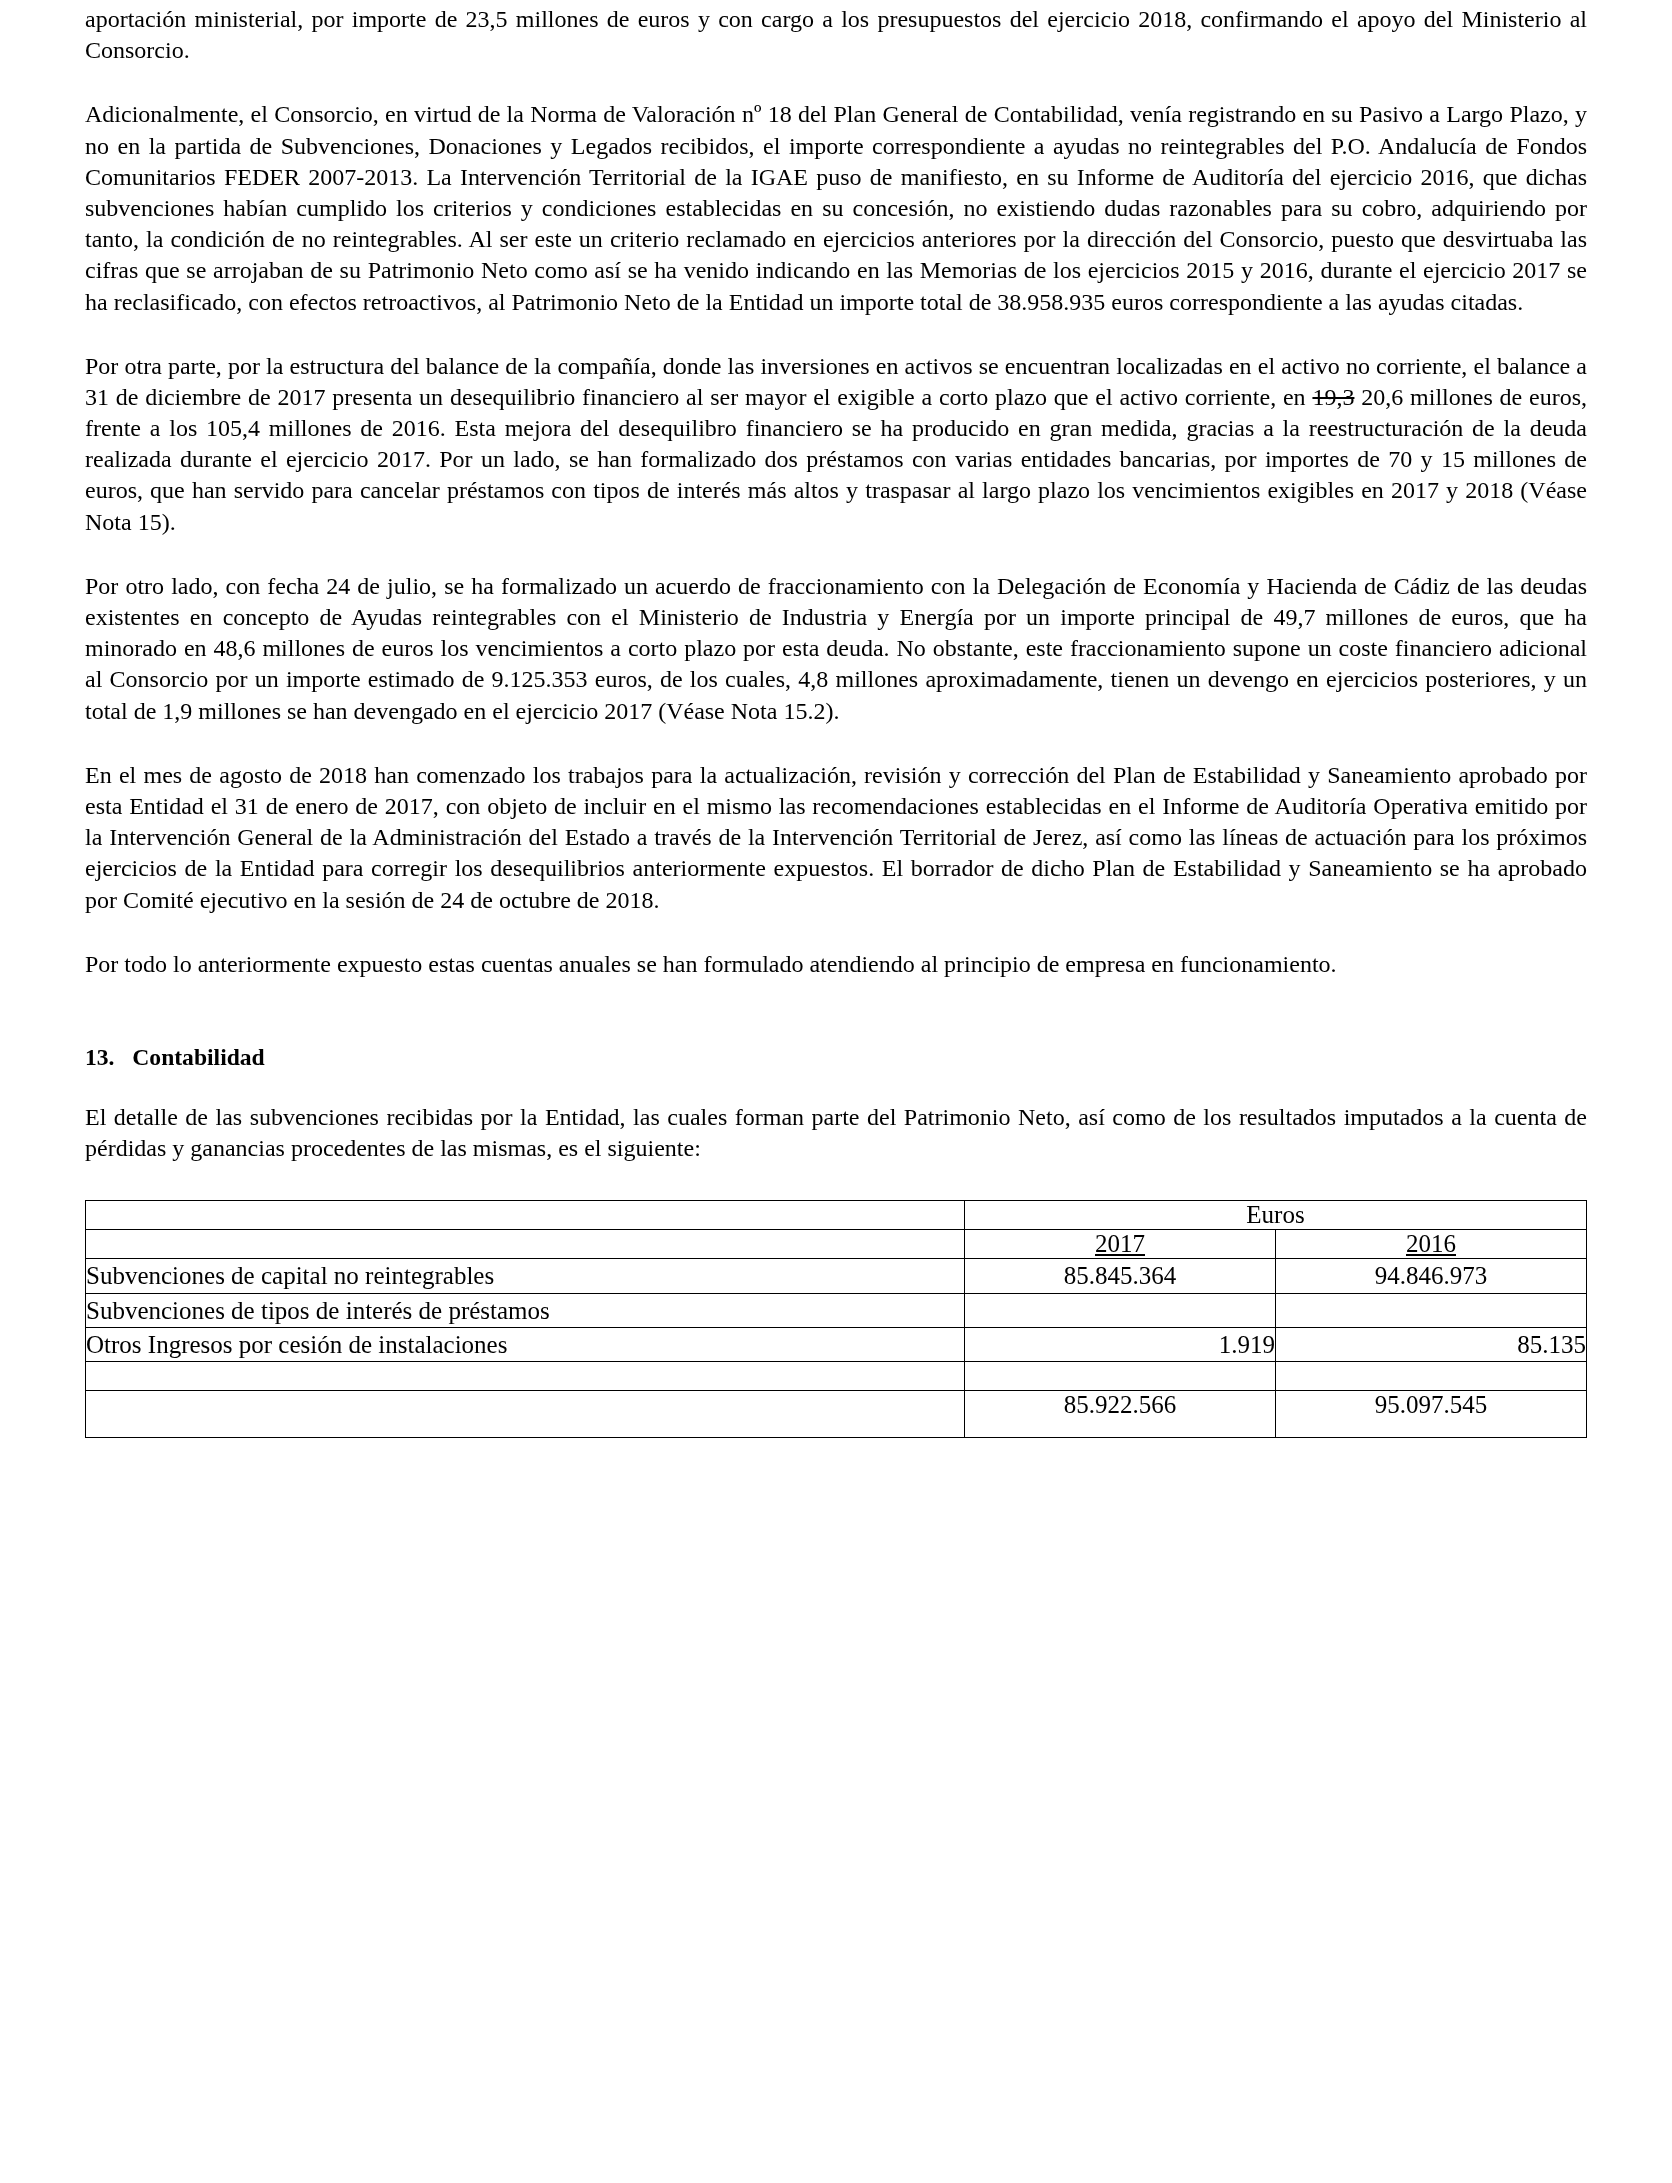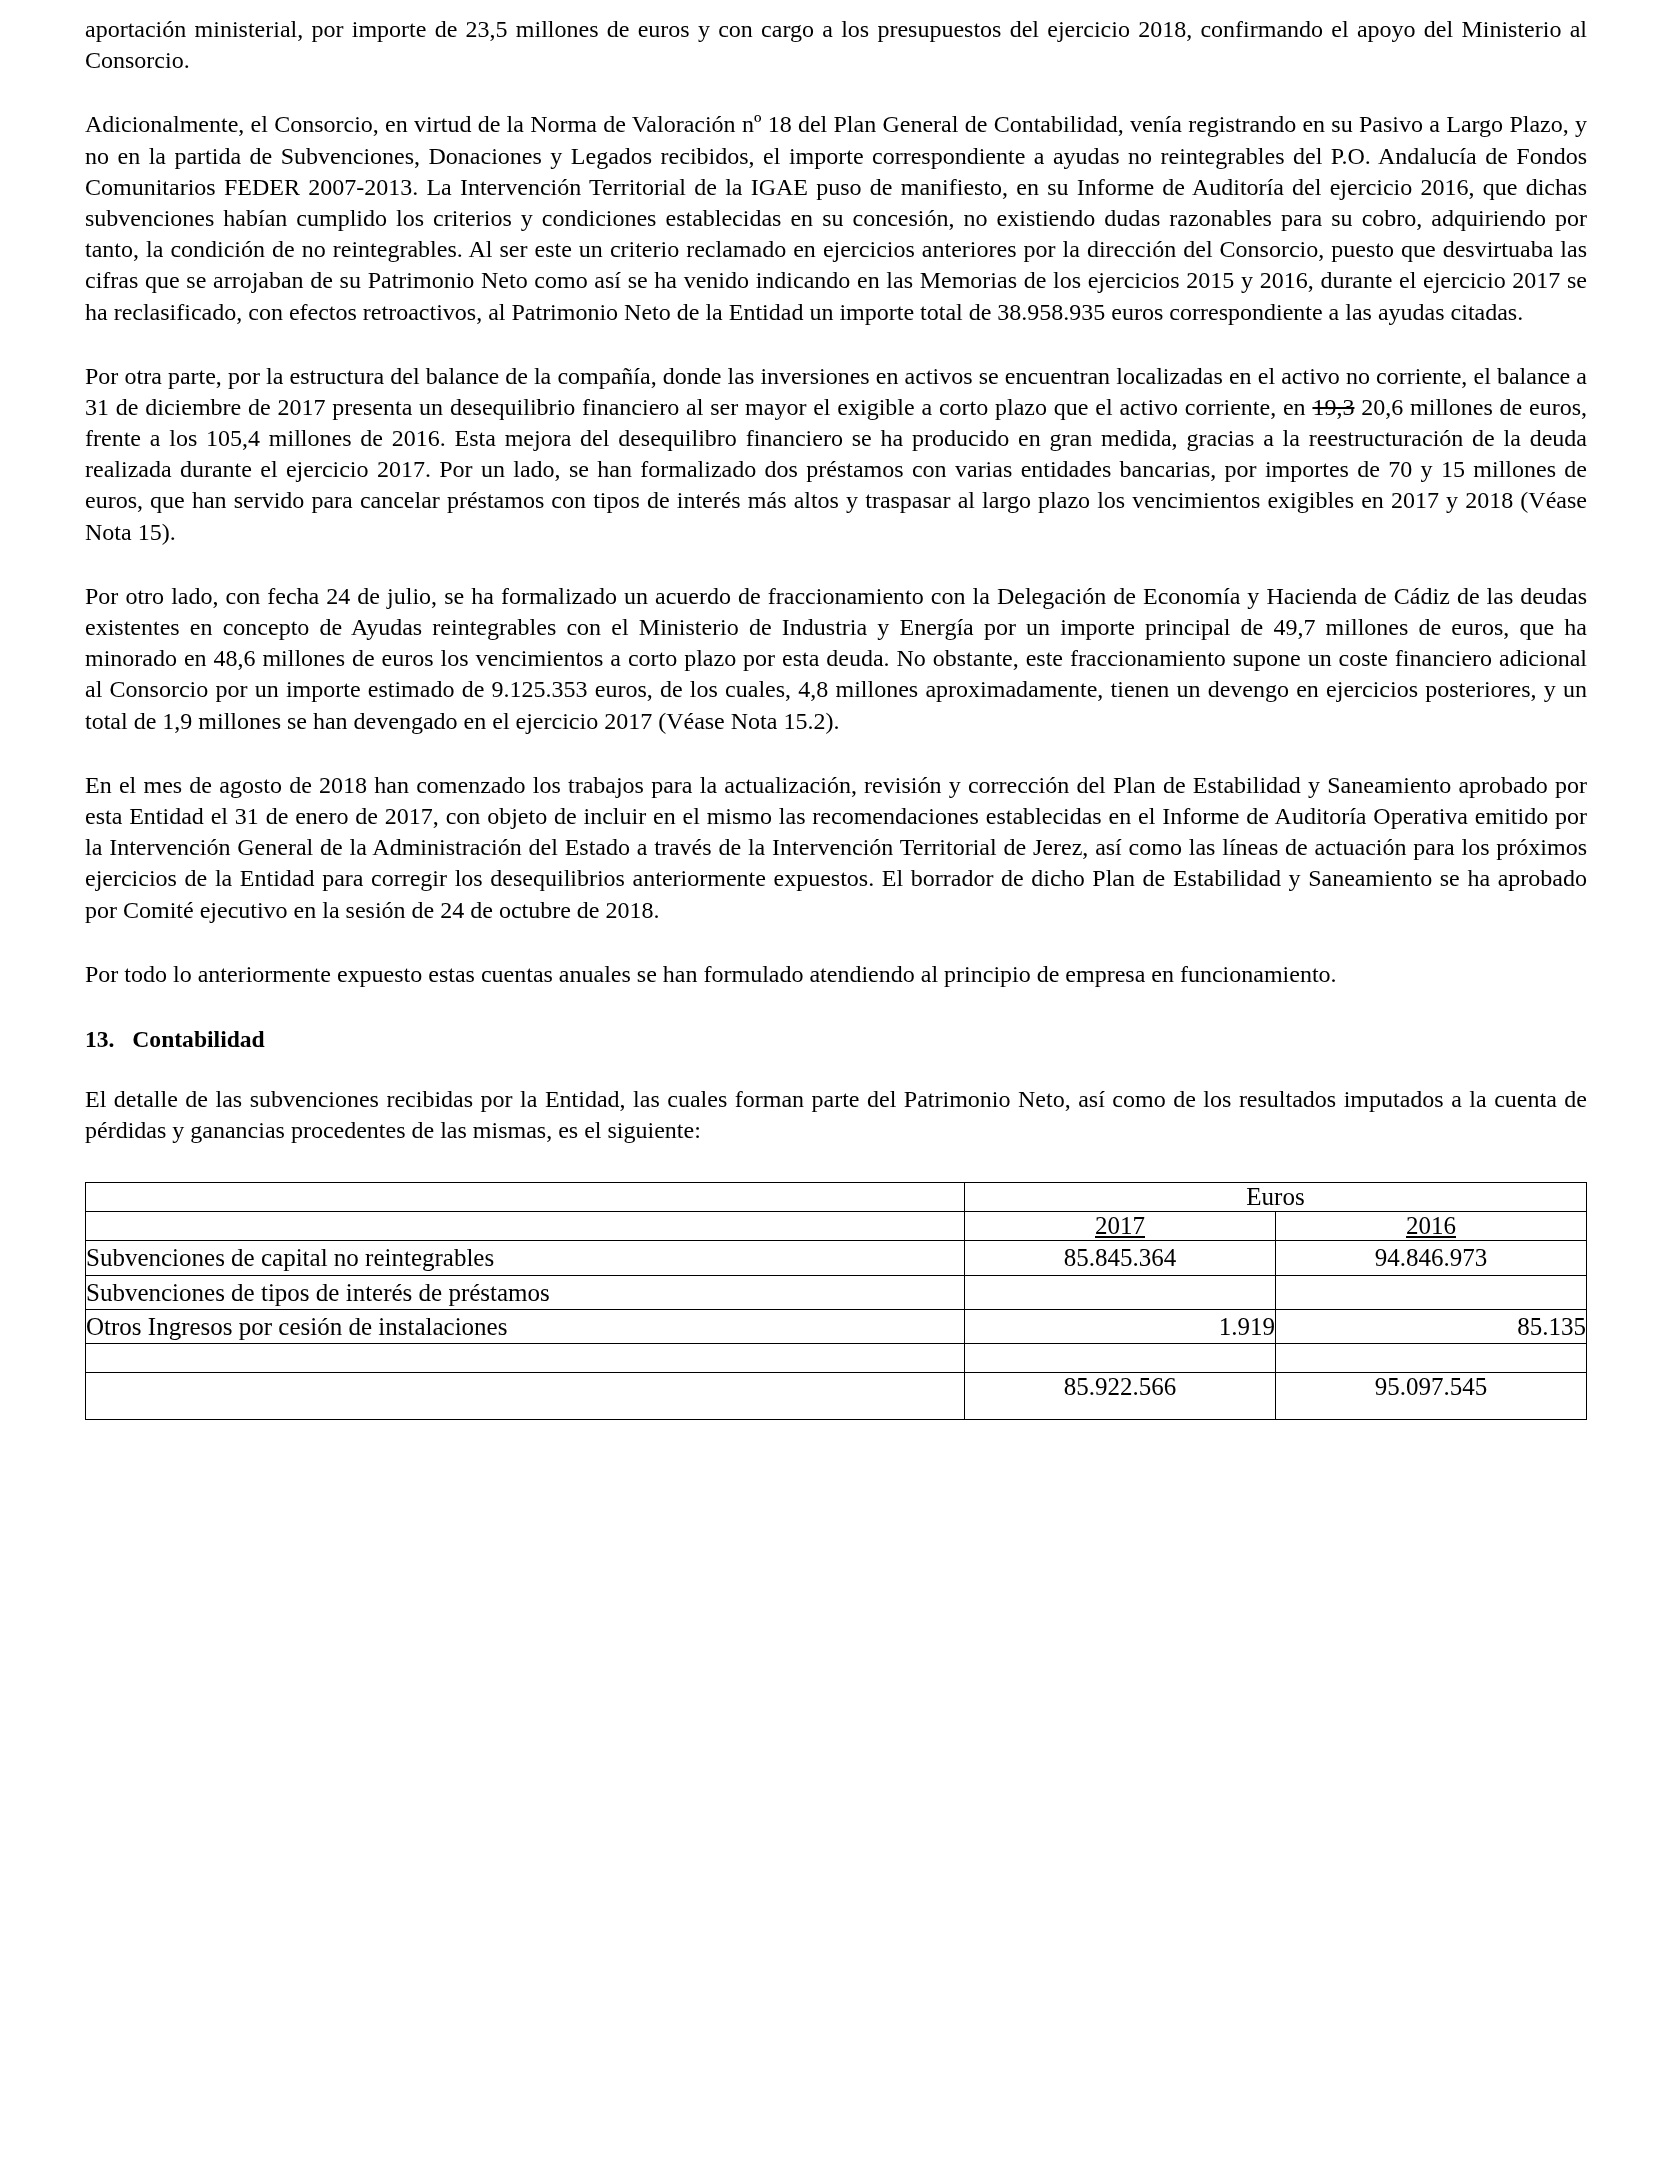--- a/index.html
+++ b/index.html
@@ -10,34 +10,34 @@
   body {
     width: 1672px;
     min-height: 2183px;
     font-family: "Liberation Serif", serif;
     color: #000000;
   }
   .page {
     box-sizing: border-box;
     width: 1672px;
     min-height: 2183px;
-    padding: 14px 85px 31px 85px;
+    padding: 4px 85px 31px 85px;
   }
   p.para {
     margin: 0 0 33px 0;
     font-size: 24px;
     line-height: 1.30;
     text-align: justify;
     text-justify: inter-word;
     hyphens: none;
   }
   p.para:last-of-type { margin-bottom: 0; }
   .strike { text-decoration: line-through; }
   .section-heading {
-    margin: 36px 0 31px 0;
+    margin: 64px 0 31px 0;
     font-size: 23.6px;
     font-weight: bold;
     display: flex;
     gap: 17.3px;
   }
   .section-heading .num { width: 30px; }
   .intro-table {
     margin-top: 0;
   }
   table.subv {

